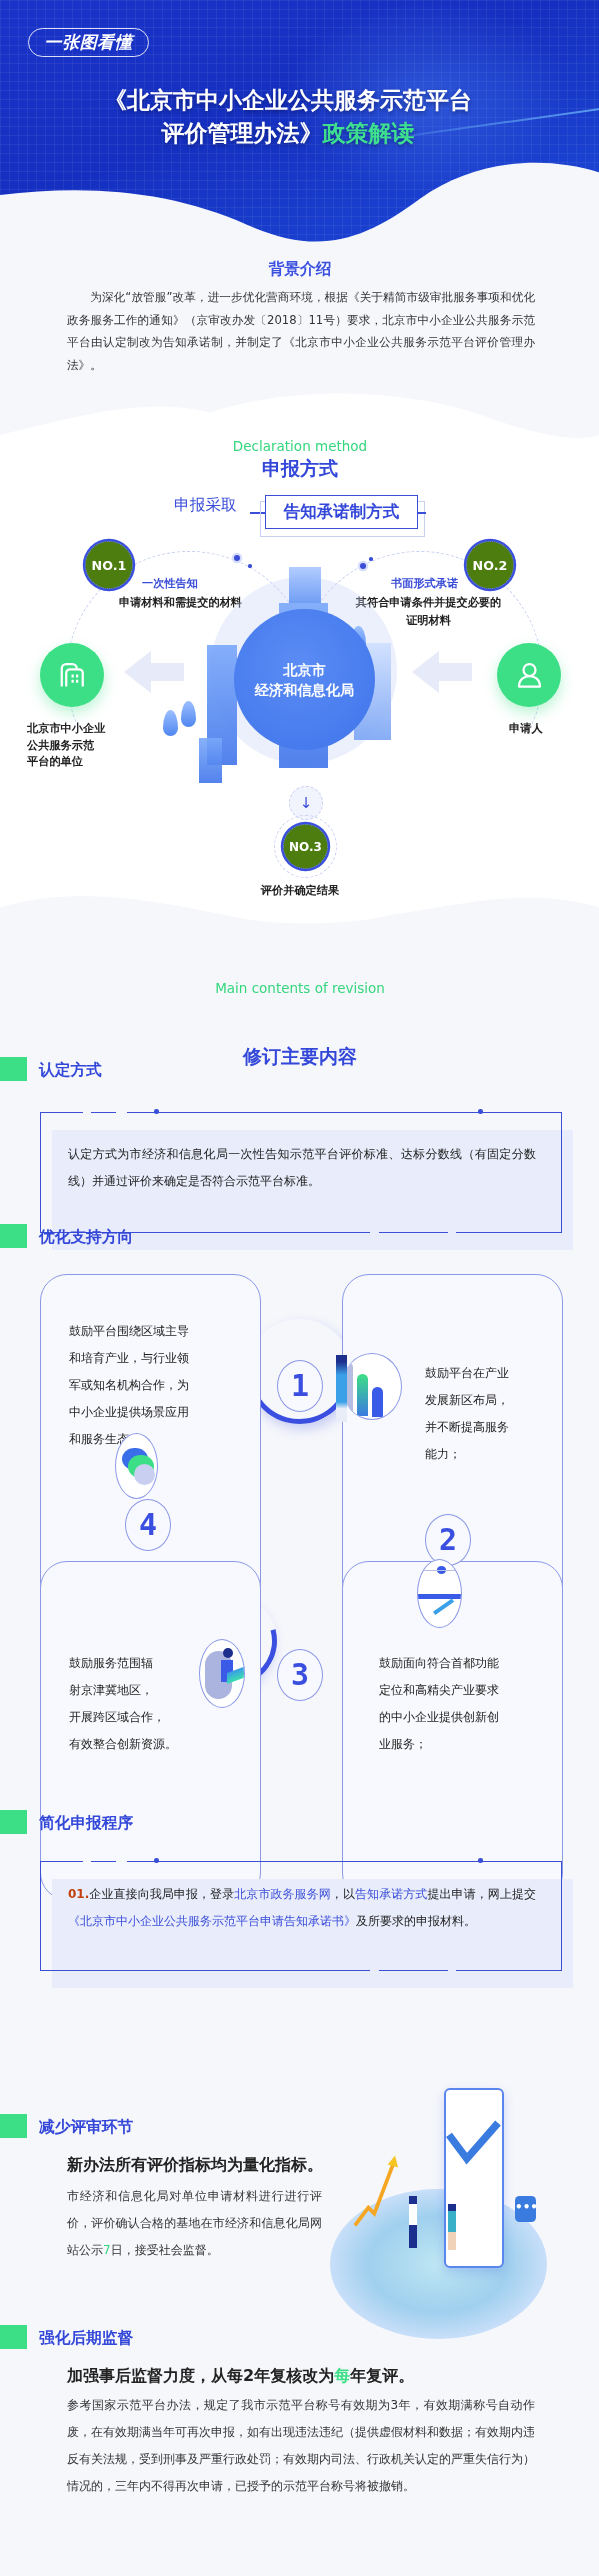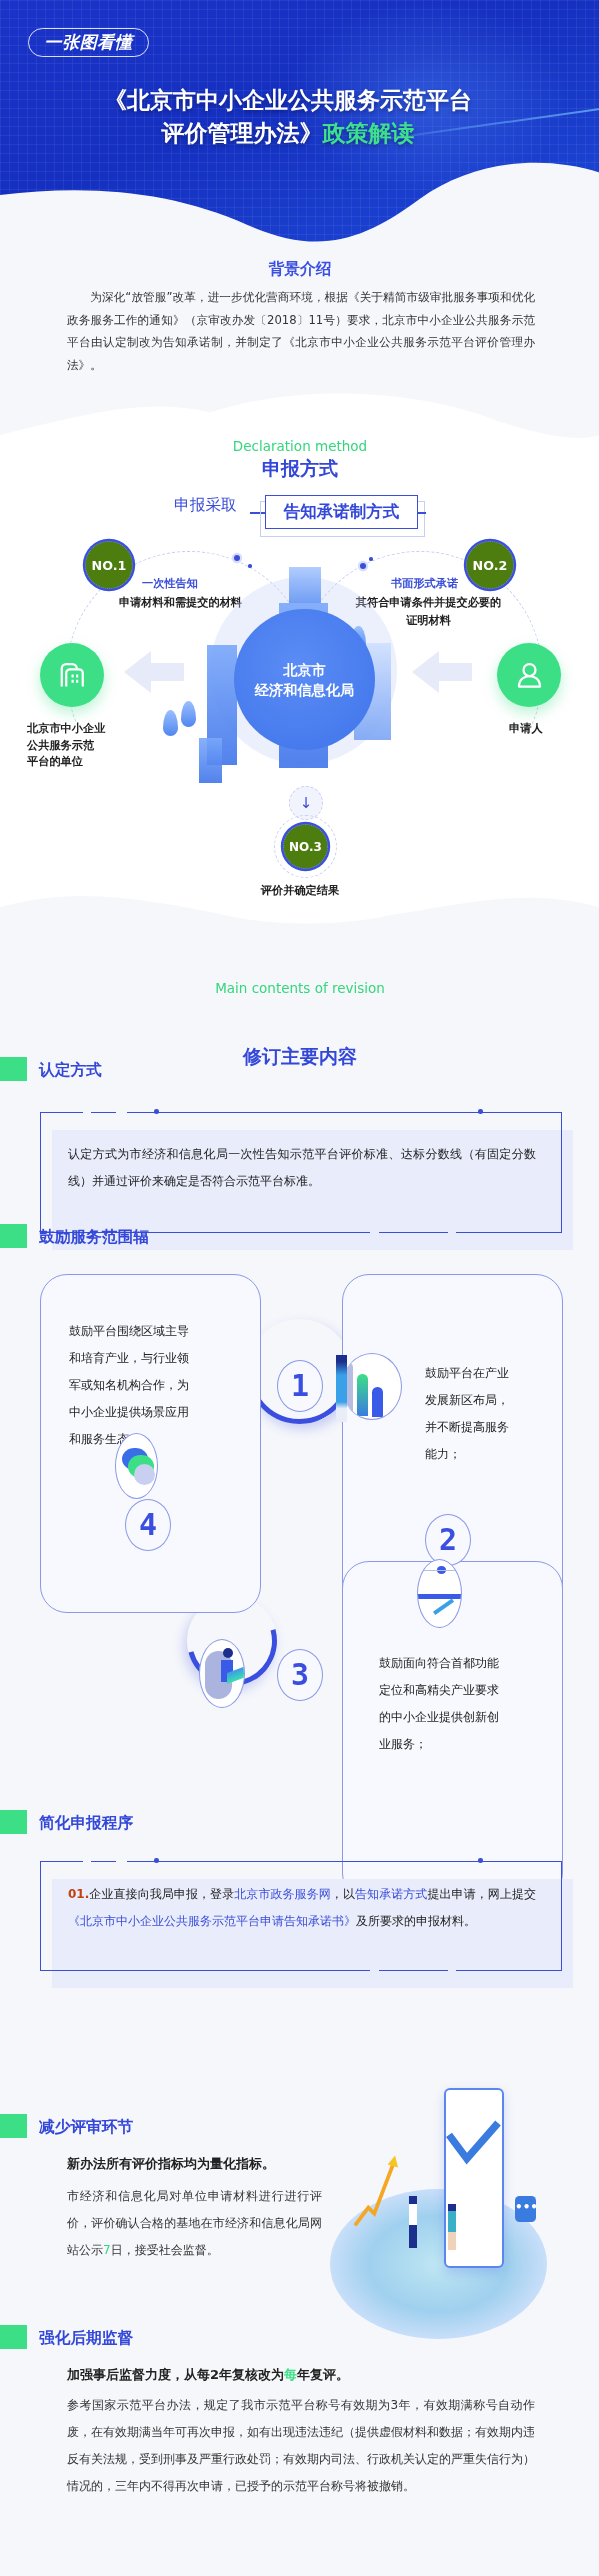--- a/index.html
+++ b/index.html
@@ -74,21 +74,21 @@
   .hl-blue { color: #3a4ed8; }
 
   
   .card { position: absolute; width: 221px; height: 339px; border: 1.1px solid #8a98e6; border-radius: 27px; background: #f8f9fe; }
   .card .text { position: absolute; font-size: 12px; line-height: 27px; color: #222; }
   .num-bubble { position: absolute; width: 46px; height: 52px; border-radius: 50%; border: 1.1px solid #8a98e6; background: #f8f9fe; color: #3a4fe0; font-weight: bold; font-size: 30px; text-align: center; line-height: 49px; font-family: "DejaVu Sans Mono", monospace; }
   .arc-blue { position: absolute; border-radius: 50%; border: 5.2px solid #3a4fe0; box-shadow: 0 6px 12px rgba(58,79,224,0.25); }
   .illus-bubble { position: absolute; border: 1.1px solid #8a98e6; background: #fff; border-radius: 50%; overflow: hidden; }
 
   
-  .plain-bold { position: absolute; left: 67px; font-weight: bold; color: #222; font-size: 13px; }
+  .plain-bold { position: absolute; left: 67px; font-weight: bold; color: #222; font-size: 16px; }
   .plain-text { position: absolute; left: 67px; font-size: 12px; line-height: 27px; color: #333; text-align: justify; }
   .illus-platform { position: absolute; left: 330px; top: 2189px; width: 217px; height: 150px; border-radius: 50%;
     background: radial-gradient(ellipse at center, #bfe6f3 0%, #9fd0ee 45%, #cfe1fb 75%, rgba(220,232,252,0.6) 100%); }
 </style>
 </head>
 <body>
 
 <div class="page">
 
   <div class="hero">
@@ -202,21 +202,21 @@
     <div class="gapt" style="left:76px; width:10.5px;"></div>
     <div class="dot" style="left:114px;"></div>
     <div class="dot" style="left:438px;"></div>
     <div class="gapb" style="left:330px; width:9px;"></div>
     <div class="gapb" style="left:408px; width:7.5px;"></div>
     <div class="body" style="top:28.5px;">认定方式为市经济和信息化局一次性告知示范平台评价标准、达标分数线（有固定分数线）并通过评价来确定是否符合示范平台标准。</div>
   </div>
 
   <div class="side-title" style="top:1224px;">
     <div class="bar"></div>
-    <div class="txt">鼓励服务范围辐</div>
+    <div class="txt">优化支持方向</div>
   </div>
 
   <div class="arc-blue" style="left:85px; top:1439px; width:120px; height:105px; border-top-color:transparent; border-left-color:transparent; border-right-color:transparent;"></div>
   <div class="arc-blue" style="left:247px; top:1319px; width:105px; height:105px; border-top-color:transparent; border-right-color:transparent; transform:rotate(-30deg);"></div>
   <div class="arc-blue" style="left:187px; top:1596px; width:90px; height:90px; border-top-color:transparent; border-left-color:transparent; transform:rotate(30deg);"></div>
 
   <div class="card" style="left:40px; top:1274px;">
     <div class="text" style="left:28px; top:43px;">
       <div>鼓励平台围绕区域主导</div>
       <div>和培育产业，与行业领</div>
@@ -224,20 +224,28 @@
       <div>中小企业提供场景应用</div>
       <div>和服务生态；</div>
     </div>
   </div>
   <div class="card" style="left:342px; top:1274px;">
     <div class="text" style="left:82px; top:85px;">
       <div>鼓励平台在产业</div>
       <div>发展新区布局，</div>
       <div>并不断提高服务</div>
       <div>能力；</div>
+    </div>
+  </div>
+  <div class="card" style="left:40px; top:1561px;">
+    <div class="text" style="left:28px; top:88px;">
+      <div>鼓励服务范围辐</div>
+      <div>射京津冀地区，</div>
+      <div>开展跨区域合作，</div>
+      <div>有效整合创新资源。</div>
     </div>
   </div>
   <div class="card" style="left:342px; top:1561px;">
     <div class="text" style="left:36px; top:88px;">
       <div>鼓励面向符合首都功能</div>
       <div>定位和高精尖产业要求</div>
       <div>的中小企业提供创新创</div>
       <div>业服务；</div>
     </div>
   </div>

